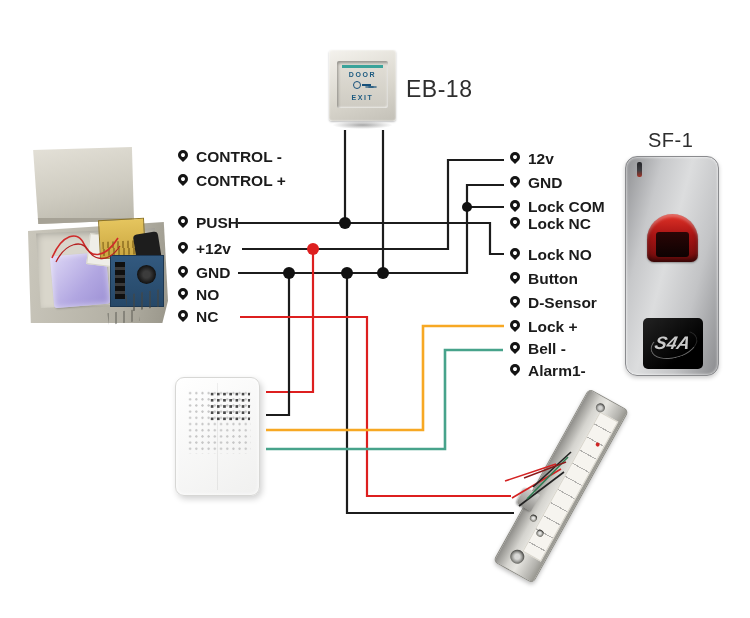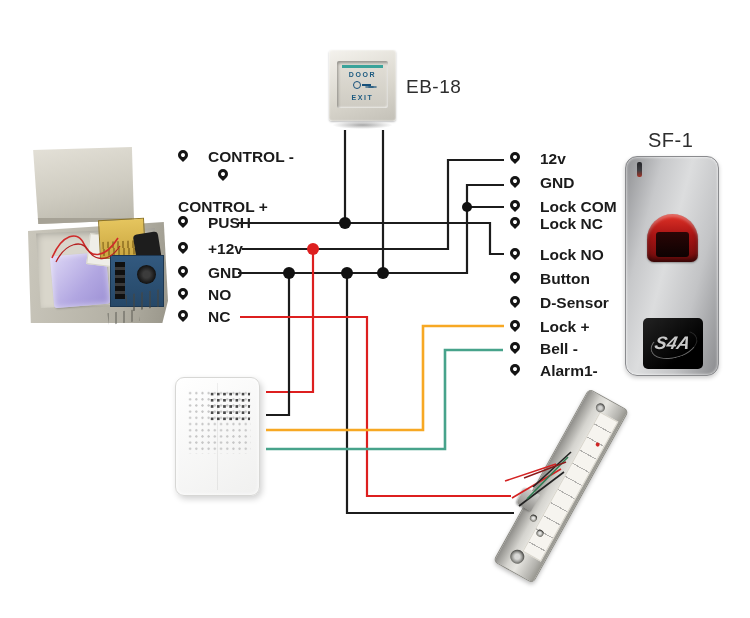--- a/index.html
+++ b/index.html
@@ -1,29 +1,29 @@
 <!DOCTYPE html>
 <html><head>
 <meta charset="utf-8">
 <style>
   html,body{margin:0;padding:0;background:#fff;}
   .canvas{position:relative;width:750px;height:618px;background:#fff;overflow:hidden;
           font-family:"Liberation Sans",sans-serif;}
   .abs{position:absolute;}
 
   
-  .term{position:absolute;display:flex;align-items:center;height:16px;gap:20px;}
+  .term{position:absolute;display:flex;align-items:center;height:16px;gap:8px;}
   .term .tlabel{font-size:15.5px;font-weight:600;color:#1b1b1b;line-height:16px;white-space:nowrap;}
   .pin{width:10px;height:10px;background:#141414;border-radius:50% 50% 50% 0;
        transform:rotate(-45deg);position:relative;flex:0 0 auto;margin-top:-4px;}
   .pin::after{content:"";position:absolute;left:3px;top:3px;width:4px;height:4px;
        border-radius:50%;background:#fff;}
 
   
-  .devlabel{position:absolute;font-size:19px;color:#2e2e2e;letter-spacing:.5px;white-space:nowrap;}
+  .devlabel{position:absolute;font-size:23px;color:#2e2e2e;letter-spacing:.5px;white-space:nowrap;}
 
   
   .eb-plate{left:329px;top:50px;width:67px;height:71px;border-radius:3px;
     background:linear-gradient(160deg,#f4f2ed,#dbd8cf 55%,#c3c0b7);
     box-shadow:0 1px 2px rgba(0,0,0,.25), inset 0 0 2px #fff;}
   .eb-plate::after{content:"";position:absolute;left:3px;right:3px;bottom:-8px;height:8px;
     background:radial-gradient(ellipse at center,rgba(80,80,80,.5),rgba(120,120,120,0) 70%);}
   .eb-inner{position:absolute;left:8px;top:11px;width:51px;height:47px;border-radius:2px;
     background:linear-gradient(#e2dfd7,#cecbc2);
     box-shadow:inset 1px 2px 3px rgba(0,0,0,.35), inset -1px -1px 2px rgba(255,255,255,.7);
@@ -172,21 +172,21 @@
     <div class="lock-hole-bottom"></div>
     <div class="lock-bolt"></div>
     <div class="lock-screw" style="left:10px;top:136px;"></div>
     <div class="lock-screw" style="left:23px;top:146px;"></div>
   </div>
 
   <div class="term" style="left:178px;top:149px;">
     <span class="pin"></span>
     <span class="tlabel">CONTROL -</span>
     </div>
-  <div class="term" style="left:178px;top:173px;flex-direction:column;">
+  <div class="term" style="left:178px;top:173px;">
     <span class="pin"></span>
     <span class="tlabel">CONTROL +</span>
     </div>
   <div class="term" style="left:178px;top:215px;">
     <span class="pin"></span>
     <span class="tlabel">PUSH</span>
     </div>
   <div class="term" style="left:178px;top:241px;">
     <span class="pin"></span>
     <span class="tlabel">+12v</span>

